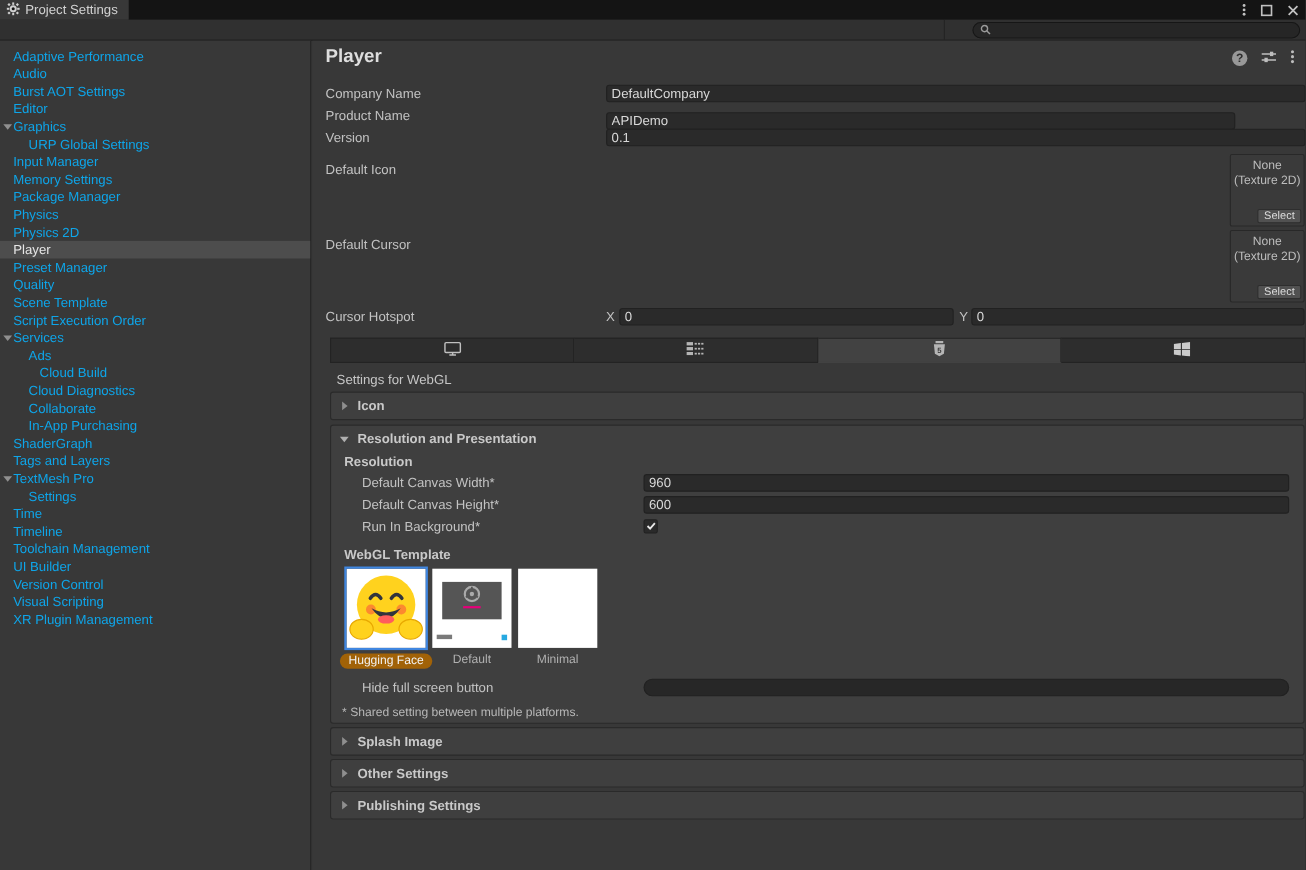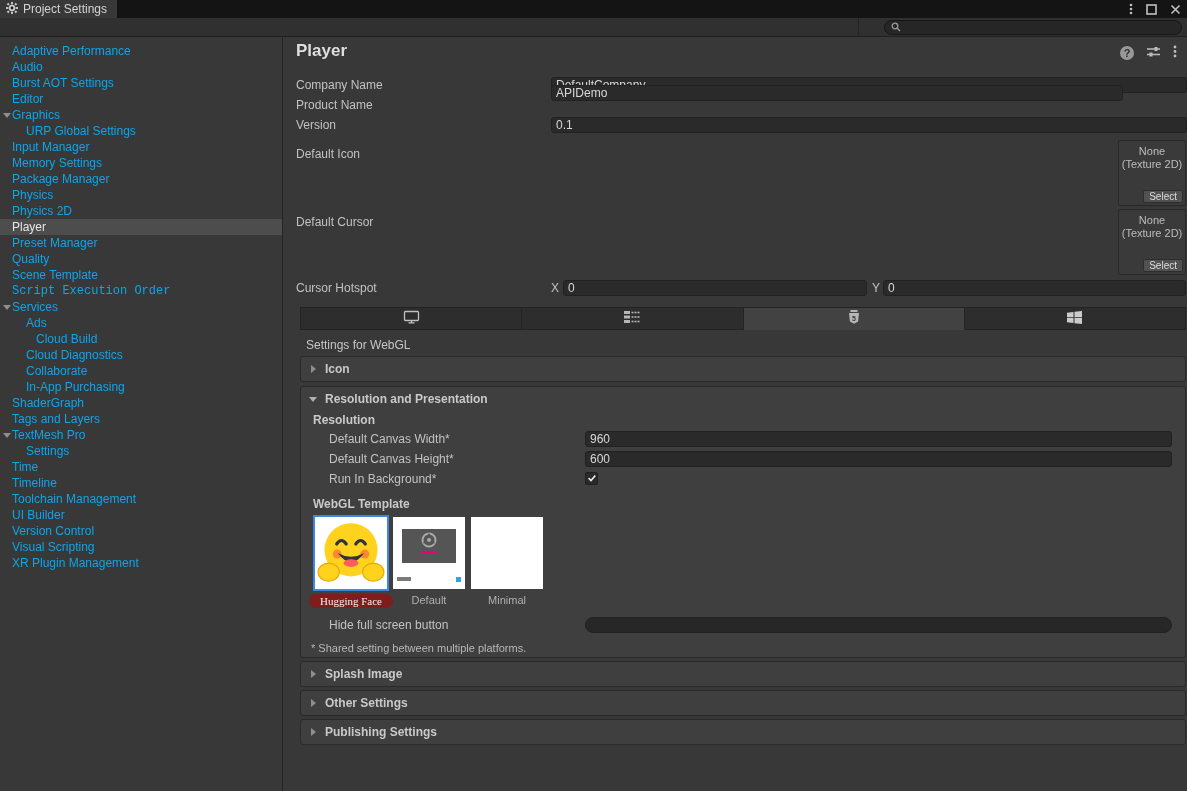--- a/index.html
+++ b/index.html
@@ -65,21 +65,21 @@
   .sub-head { position:absolute; font-weight:bold; color:#c9c9c9; }
   .inlabel { position:absolute; left:28px; color:#c2c2c2; height:16px; line-height:16px; }
 
   .checkbox { position:absolute; width:13px; height:13px; background:#2a2a2a; border:1px solid #212121; border-radius:2px;
               display:flex; align-items:center; justify-content:center; }
 
   
   .thumb { position:absolute; top:130px; width:72px; height:72px; background:#ffffff; }
   .thumb.selected { outline:2px solid #3f86e0; }
   .thumb-label { position:absolute; top:207px; width:84px; text-align:center; color:#b0b0b0; font-size:11px; }
-  .pill { background:#7f1d1d; color:#f2f2f2; border-radius:7px; padding:1px 0;font-family:Liberation Serif, serif; }
+  .pill { background:#a16207; color:#f2f2f2; border-radius:7px; padding:1px 0; }
   .screen-mock { position:absolute; left:9px; top:12px; width:54px; height:34px; background:#555555; }
   .mock-bar { position:absolute; left:19px; top:22px; width:16px; height:2px; background:#e6007a; }
   .mock-footer { position:absolute; left:4px; bottom:7px; width:64px; height:6px; display:flex; align-items:center; justify-content:space-between; }
   .mock-dotgrp { width:14px; height:4px; background:#7a7a7a; }
   .mock-blue { width:5px; height:5px; background:#27a9e1; }
 
   .note { position:absolute; left:10px; top:255px; color:#b8b8b8; font-size:11px; }
 </style>
 </head>
 <body>
@@ -152,21 +152,21 @@
         <div class="sb-item" style="padding-left: 26px;"><span>URP Global Settings</span></div>
         <div class="sb-item" style="padding-left: 12px;"><span>Input Manager</span></div>
         <div class="sb-item" style="padding-left: 12px;"><span>Memory Settings</span></div>
         <div class="sb-item" style="padding-left: 12px;"><span>Package Manager</span></div>
         <div class="sb-item" style="padding-left: 12px;"><span>Physics</span></div>
         <div class="sb-item" style="padding-left: 12px;"><span>Physics 2D</span></div>
         <div class="sb-item selected" style="padding-left: 12px;"><span>Player</span></div>
         <div class="sb-item" style="padding-left: 12px;"><span>Preset Manager</span></div>
         <div class="sb-item" style="padding-left: 12px;"><span>Quality</span></div>
         <div class="sb-item" style="padding-left: 12px;"><span>Scene Template</span></div>
-        <div class="sb-item" style="padding-left: 12px; font-family: Liberation Mono, monospace;"><span>Script Execution Order</span></div>
+        <div class="sb-item" style="padding-left: 12px;"><span>Script Execution Order</span></div>
         <div class="sb-item" style="padding-left: 12px;"><span class="tri"></span><span>Services</span></div>
         <div class="sb-item" style="padding-left: 26px;"><span>Ads</span></div>
         <div class="sb-item" style="padding-left: 36px;"><span>Cloud Build</span></div>
         <div class="sb-item" style="padding-left: 26px;"><span>Cloud Diagnostics</span></div>
         <div class="sb-item" style="padding-left: 26px;"><span>Collaborate</span></div>
         <div class="sb-item" style="padding-left: 26px;"><span>In-App Purchasing</span></div>
         <div class="sb-item" style="padding-left: 12px;"><span>ShaderGraph</span></div>
         <div class="sb-item" style="padding-left: 12px;"><span>Tags and Layers</span></div>
         <div class="sb-item" style="padding-left: 12px;"><span class="tri"></span><span>TextMesh Pro</span></div>
         <div class="sb-item" style="padding-left: 26px;"><span>Settings</span></div>
@@ -203,21 +203,21 @@
               <circle cx="2" cy="11" r="1.4"></circle>
             </g>
           </svg>
       </span>
     </div>
 
     <div class="flabel" style="top:40px">Company Name</div>
     <input class="tfield" style="left: 267px; top: 40px; width: 636px;" value="DefaultCompany">
 
     <div class="flabel" style="top:60px">Product Name</div>
-    <input class="tfield" style="left: 267px; top: 48px; width: 572px;" value="APIDemo">
+    <input class="tfield" style="left: 267px; top: 65px; width: 572px;" value="APIDemo">
 
     <div class="flabel" style="top:80px">Version</div>
     <input class="tfield" style="left: 267px; top: 80px; width: 636px;" value="0.1">
 
     <div class="flabel" style="top:109px">Default Icon</div>
     <div class="texbox" style="top:103px">
       <div>None</div>
       <div>(Texture 2D)</div>
       <button class="select-btn">Select</button>
     </div>

